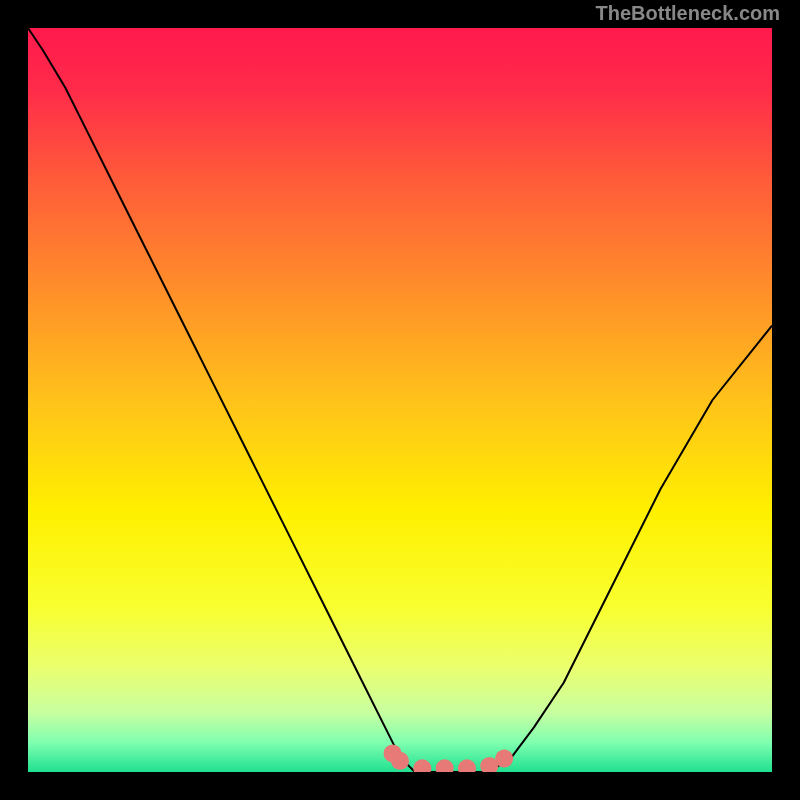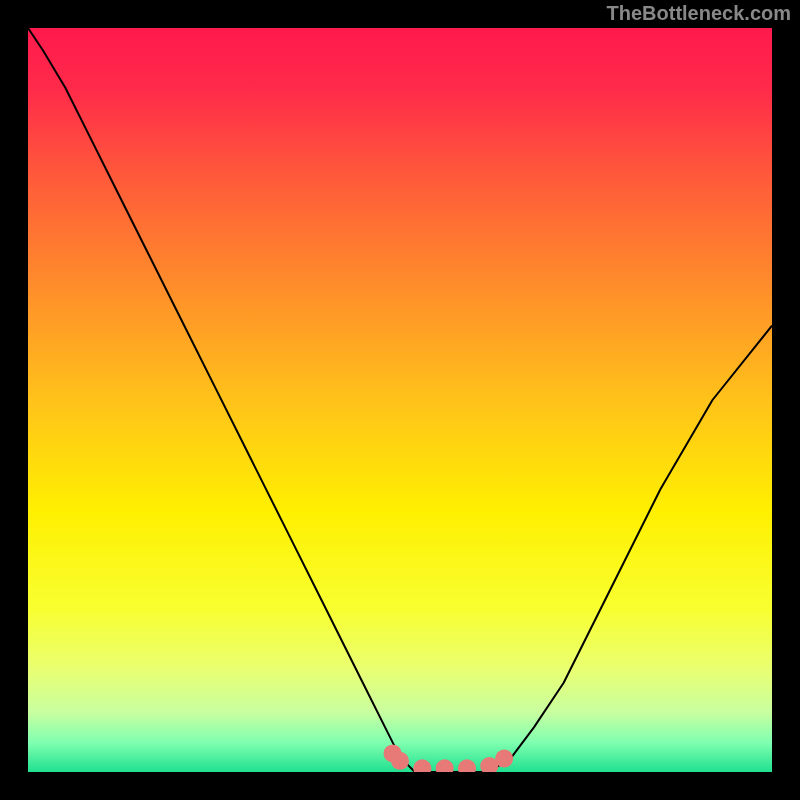--- a/index.html
+++ b/index.html
@@ -6,21 +6,21 @@
   html, body { width: 800px; height: 800px; background: #000; overflow: hidden; }
   .container {
     width: 800px;
     height: 800px;
     position: relative;
     background: #000;
   }
   .watermark {
     position: absolute;
     top: 2px;
-    right: 9px;
+    right: 20px;
     color: #888;
     font-family: Arial, sans-serif;
     font-size: 20px;
     font-weight: 600;
     z-index: 10;
   }
   .plot-area {
     position: absolute;
     left: 28px;
     top: 28px;

